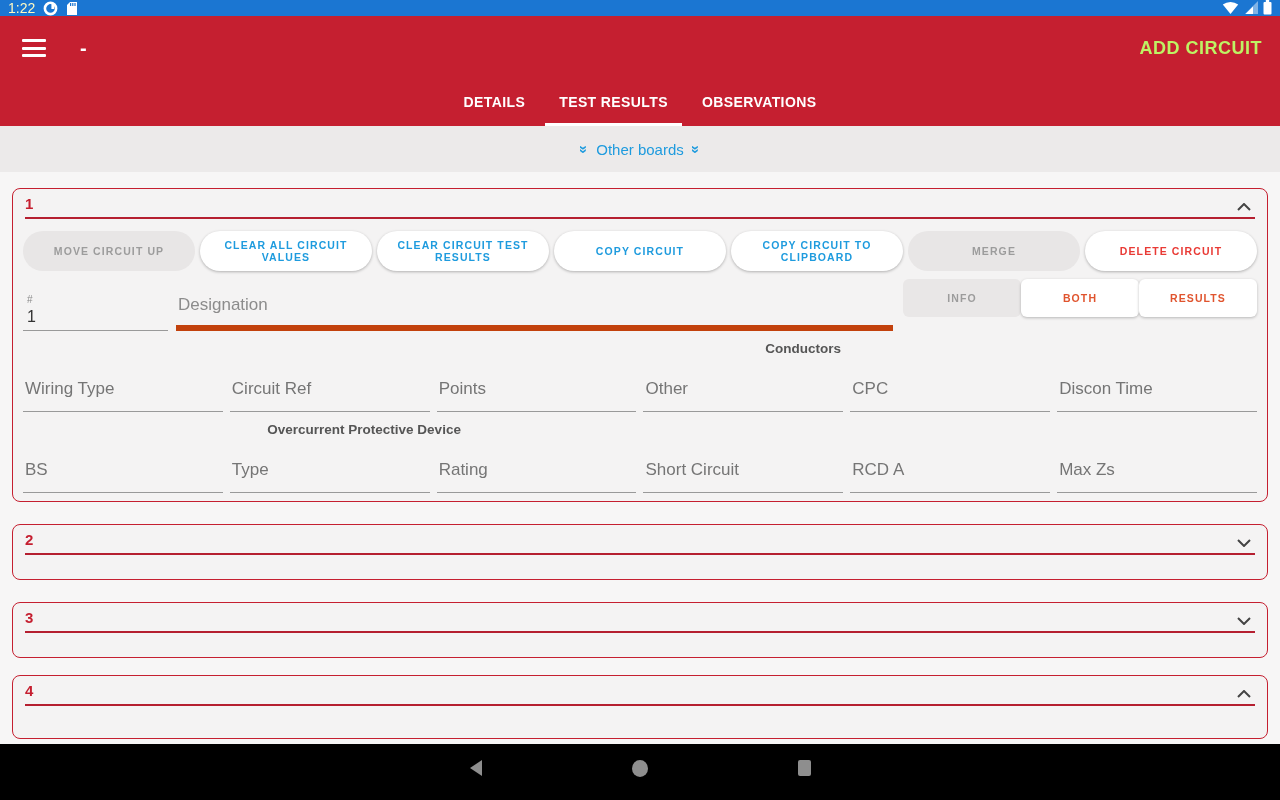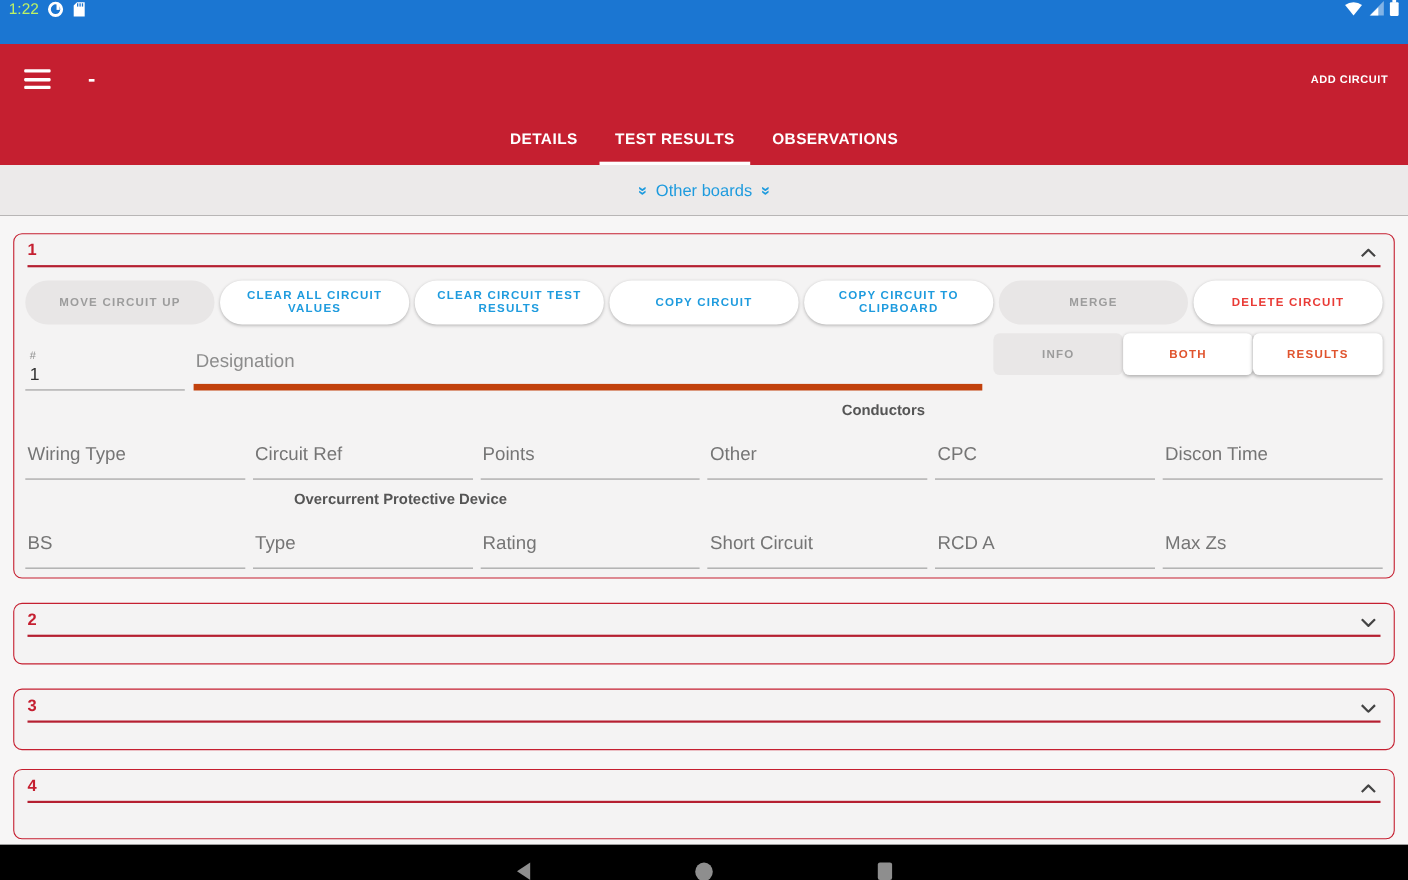--- a/index.html
+++ b/index.html
@@ -1,33 +1,33 @@
 <!DOCTYPE html>
 <html><head>
 <meta charset="utf-8">
 <style>
   * { margin:0; padding:0; box-sizing:border-box; }
   html,body { width:1280px; height:800px; overflow:hidden; background:#000;
               font-family:"Liberation Sans", sans-serif; }
 
   
-  .status-bar { height:40px; background:#1B76D2; color:#bef264; display:flex;
+  .status-bar { height:16px; background:#1B76D2; color:#fef9c3; display:flex;
                 align-items:flex-start; padding:0 8px; font-size:14px; }
   .sb-left { display:flex; align-items:center; gap:8px; }
   .sb-right { margin-left:auto; display:flex; align-items:center; gap:4px; }
   .sb-ico { display:inline-flex; }
 
   
   .app-bar { background:#C51F30; height:110px; position:relative; }
   .app-bar-row { display:flex; align-items:center; height:64px; padding:0 18px; }
   .hamburger { width:24px; height:18px; display:flex; flex-direction:column;
                justify-content:space-between; cursor:pointer; margin-left:4px; }
   .hamburger span { display:block; height:3px; background:#fff; border-radius:1px; }
   .appbar-title { color:#fff; font-size:20px; font-weight:bold; margin-left:34px; }
-  .appbar-action { margin-left:auto; color:#ffffff; font-size:10px; font-weight:bold;
+  .appbar-action { margin-left:auto; color:#bef264; font-size:18px; font-weight:bold;
                    letter-spacing:.5px; cursor:pointer; }
   .tab-row { position:absolute; bottom:0; left:0; right:0; height:46px;
              display:flex; justify-content:center; align-items:stretch; gap:6px; }
   .tab { color:#fff; font-size:14px; font-weight:bold; letter-spacing:.4px;
          display:flex; align-items:center; padding:0 14px; cursor:pointer;
          border-bottom:3px solid transparent; }
   .tab.selected { border-bottom-color:#fff; }
 
   
   .other-boards { height:46px; background:#ECEAEA; display:flex; align-items:center;

